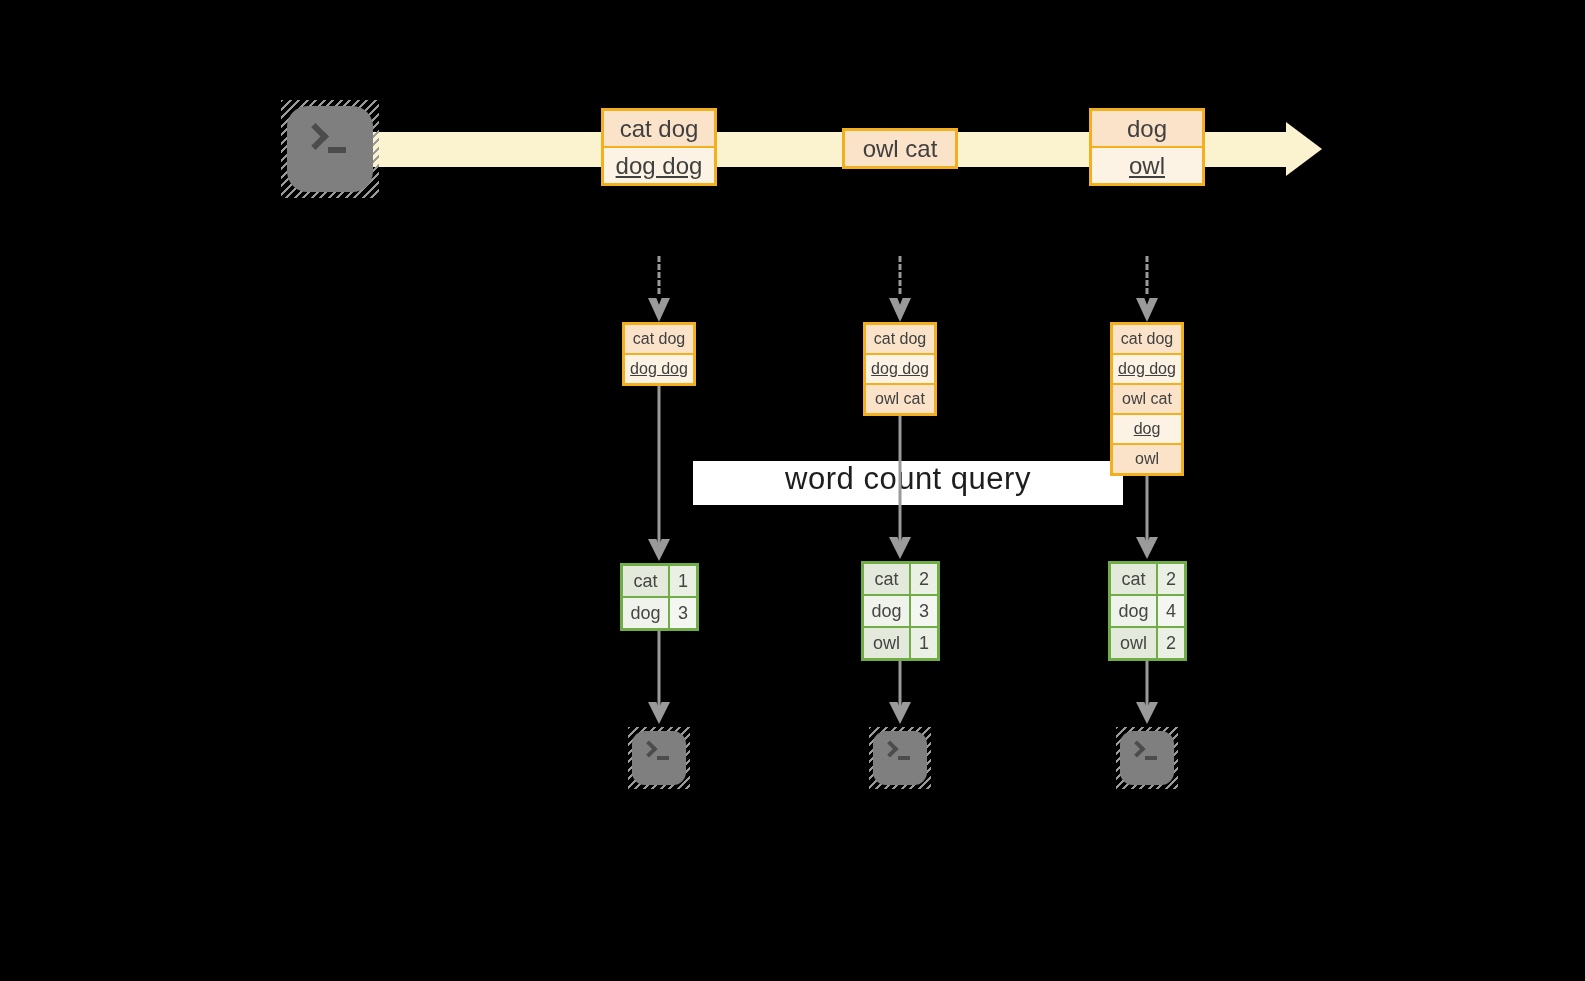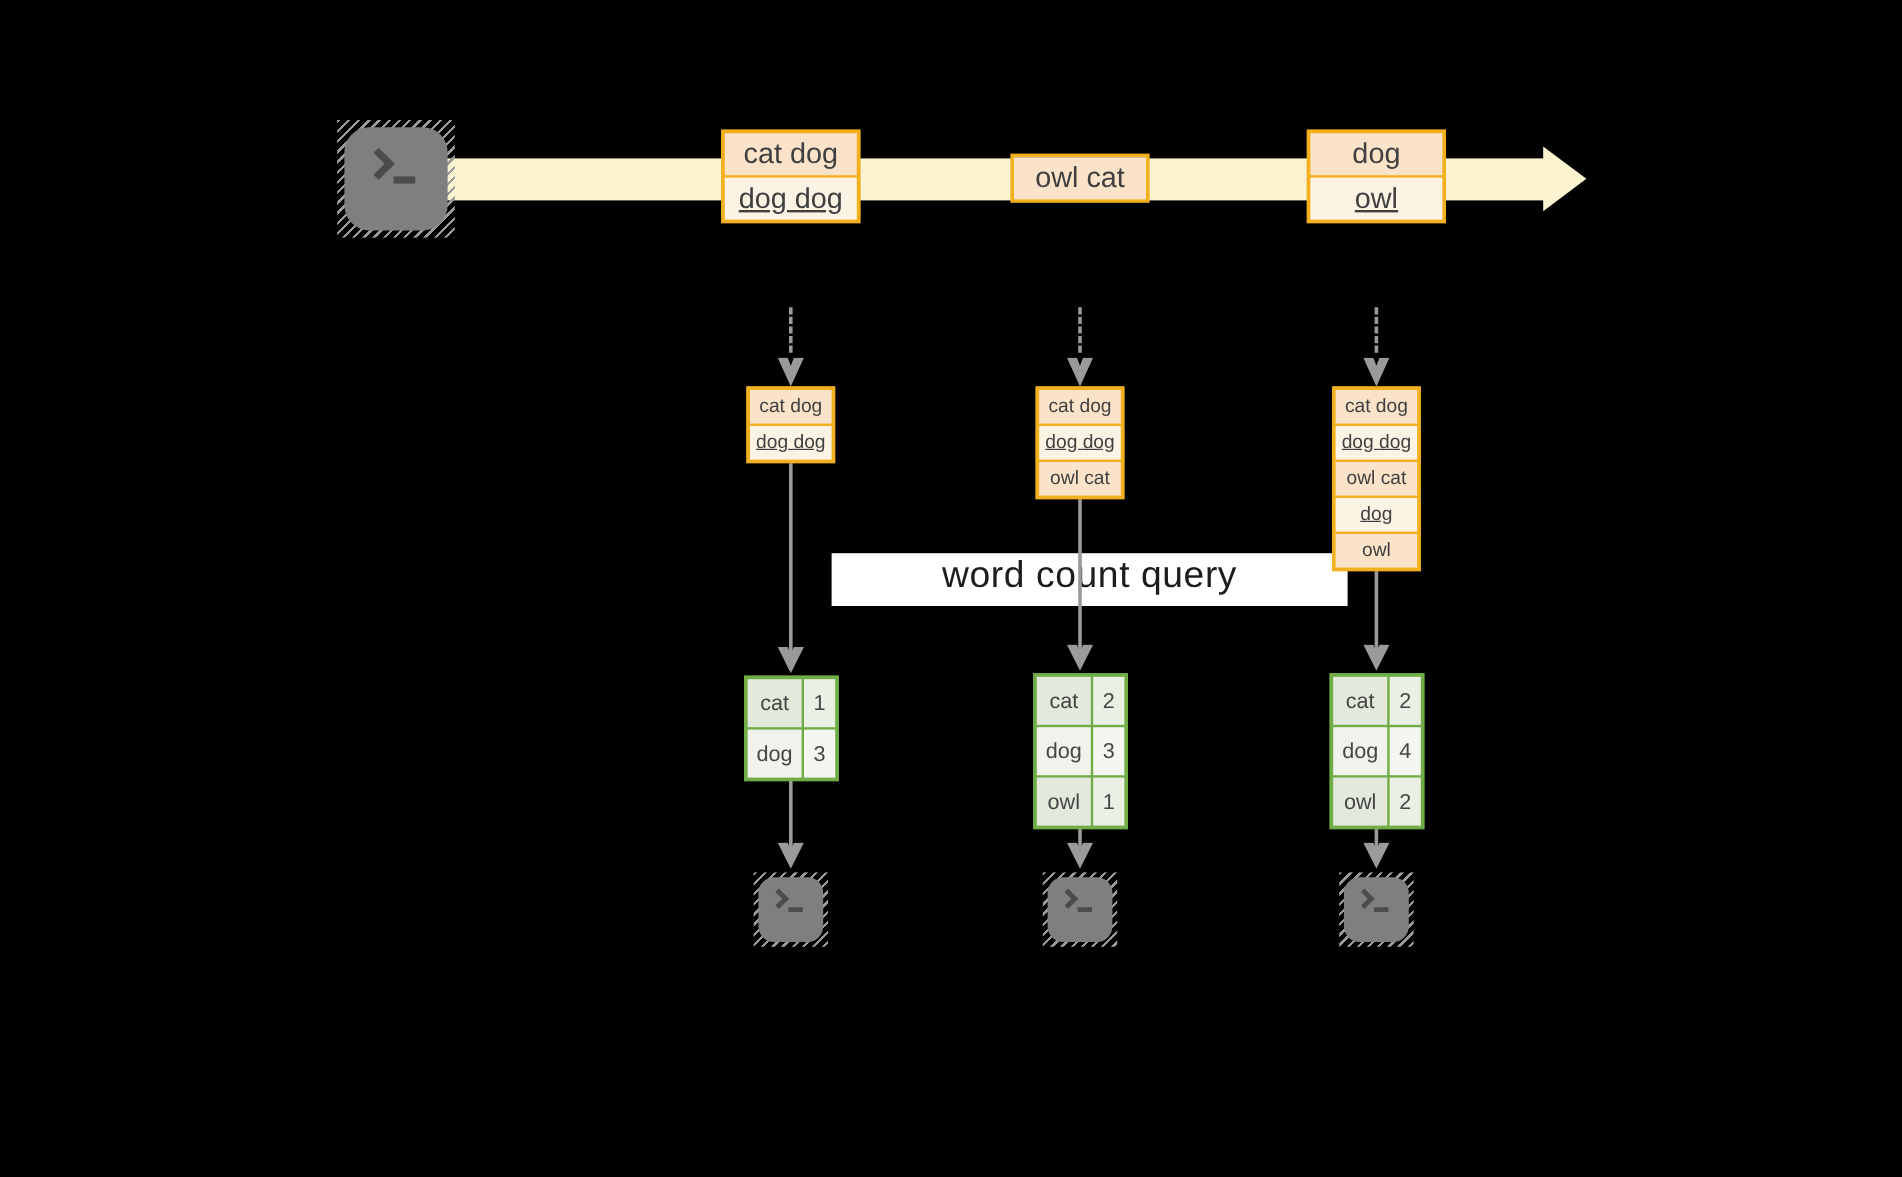--- a/index.html
+++ b/index.html
@@ -26,21 +26,21 @@
   .obox{position:absolute;display:grid;grid-auto-flow:row;gap:2px;background:#F2B01E;
     border:3px solid #F2B01E;z-index:3;}
   .orow{display:flex;align-items:center;justify-content:center;color:#404040;}
   .ev .orow{width:110px;height:35px;font-size:24px;}
   .buf .orow{width:68px;height:28px;font-size:16px;}
   .shade-a{background:#FAE3C9;}
   .shade-b{background:#FDF3E4;text-decoration:underline;}
   
   .gtable{position:absolute;display:grid;grid-template-columns:45px 26px;gap:2px;
     background:#70AD47;border:3px solid #70AD47;z-index:3;}
-  .gcell{display:flex;align-items:center;justify-content:center;height:40px;
+  .gcell{display:flex;align-items:center;justify-content:center;height:30px;
     font-size:18px;color:#454545;}
   .ga{background:#E3EADB;}  .ga2{background:#EBF0E4;}
   .gb{background:#EFF3EB;}  .gb2{background:#F4F6F1;}
   
   .dash-arrow{position:absolute;width:22px;z-index:2;}
   .dash-arrow .stem{position:absolute;left:50%;top:0;height:38px;border-left:3px dashed #9a9a9a;transform:translateX(-50%);}
   .dash-arrow .head{position:absolute;left:0;bottom:0;width:22px;height:24px;background:#9a9a9a;
     clip-path:polygon(50% 100%,0 0,38% 0,50% 28%,62% 0,100% 0);}
   .solid-arrow{position:absolute;width:22px;z-index:2;}
   .solid-arrow .stem{position:absolute;left:50%;top:0;bottom:14px;width:3px;background:#9a9a9a;transform:translateX(-50%);}

